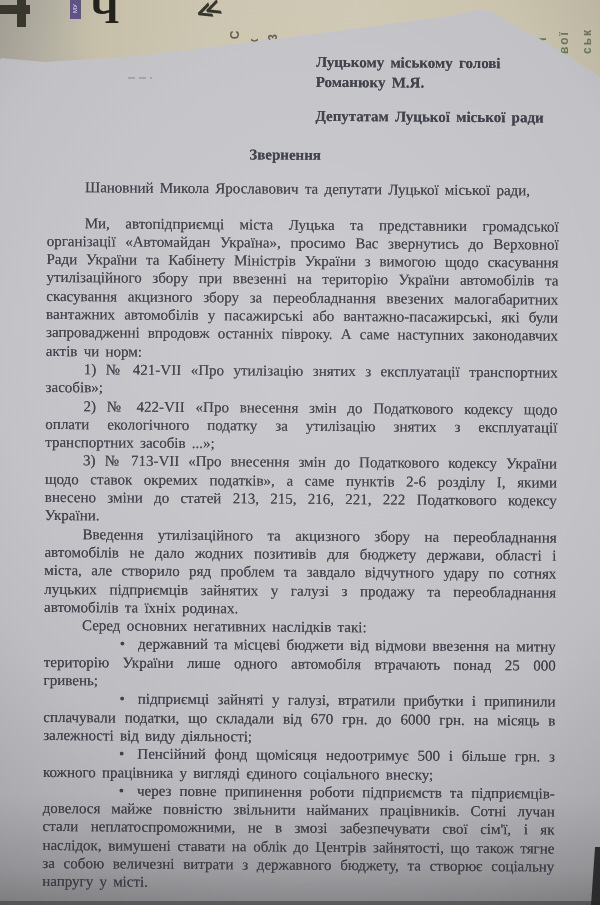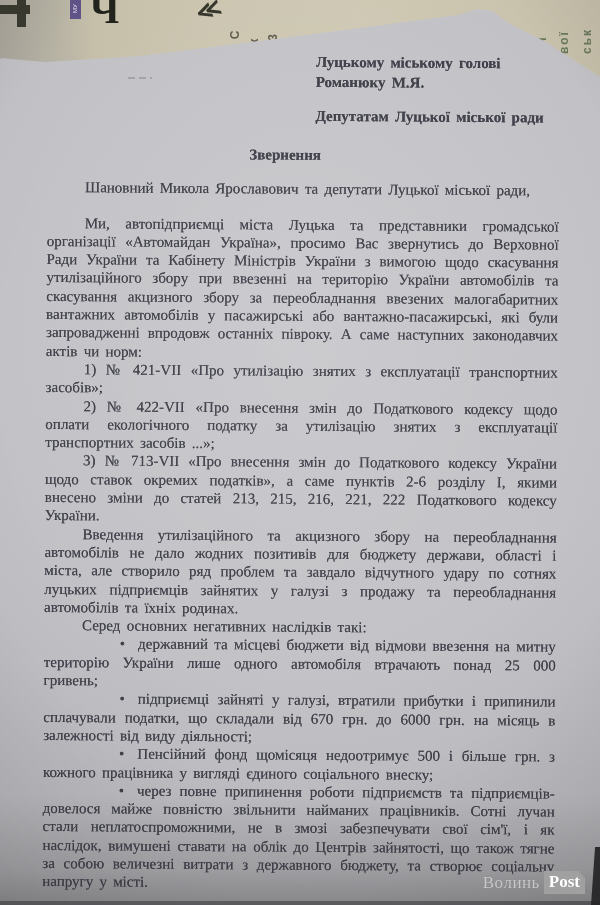--- a/index.html
+++ b/index.html
@@ -146,18 +146,14 @@
         <p class="bullet"><span class="dot">•</span><span>Пенсійний фонд щомісяця недоотримує 500 і більше грн. з кожного працівника у вигляді єдиного соціального внеску;</span></p>
         <p class="bullet"><span class="dot">•</span><span>через повне припинення роботи підприємств та підприємців- довелося майже повністю звільнити найманих працівників. Сотні лучан стали неплатоспроможними, не в змозі забезпечувати свої сім'ї, і як наслідок, вимушені ставати на облік до Центрів зайнятості, що також тягне за собою величезні витрати з державного бюджету, та створює соціальну напругу у місті.</span></p>
       </div>
     </div>
   </div>
 
   <div class="notch"></div>
   <div class="bottom-line"></div>
   <div class="vignette"></div>
 
-  <div class="watermark">
-    <span class="wm-plain">Волинь</span>
-    <span class="wm-box">Post</span>
-  </div>
 
 </div>
 
 </body></html>

